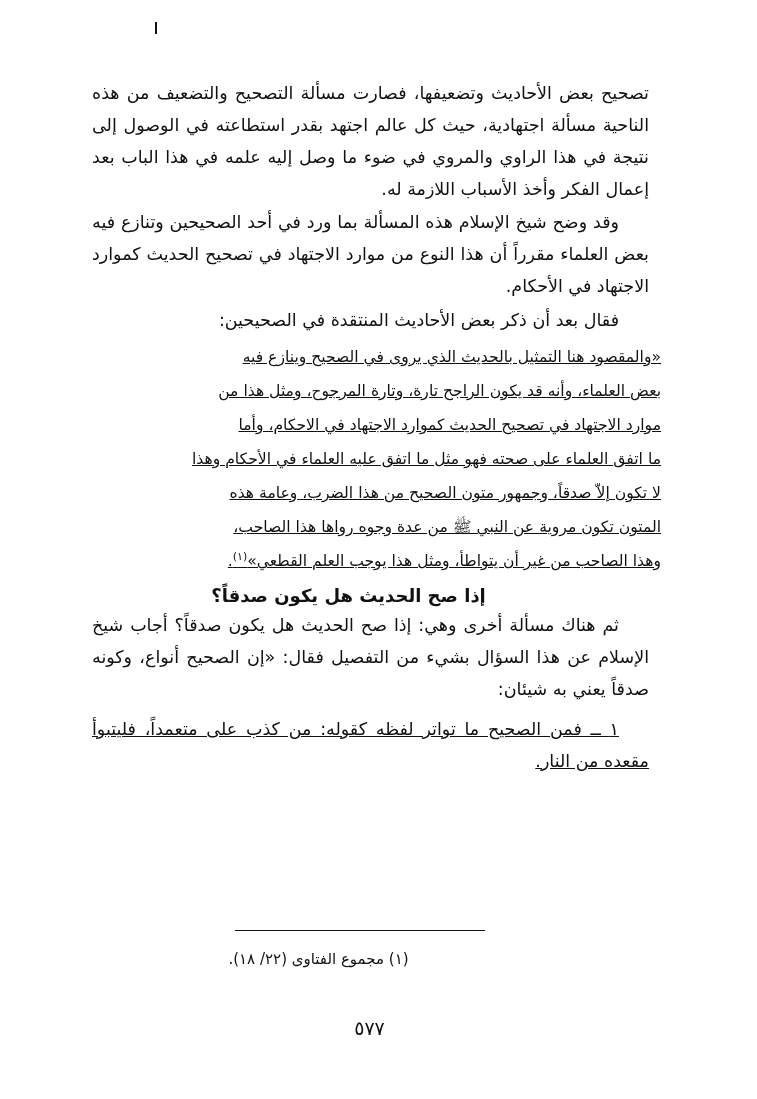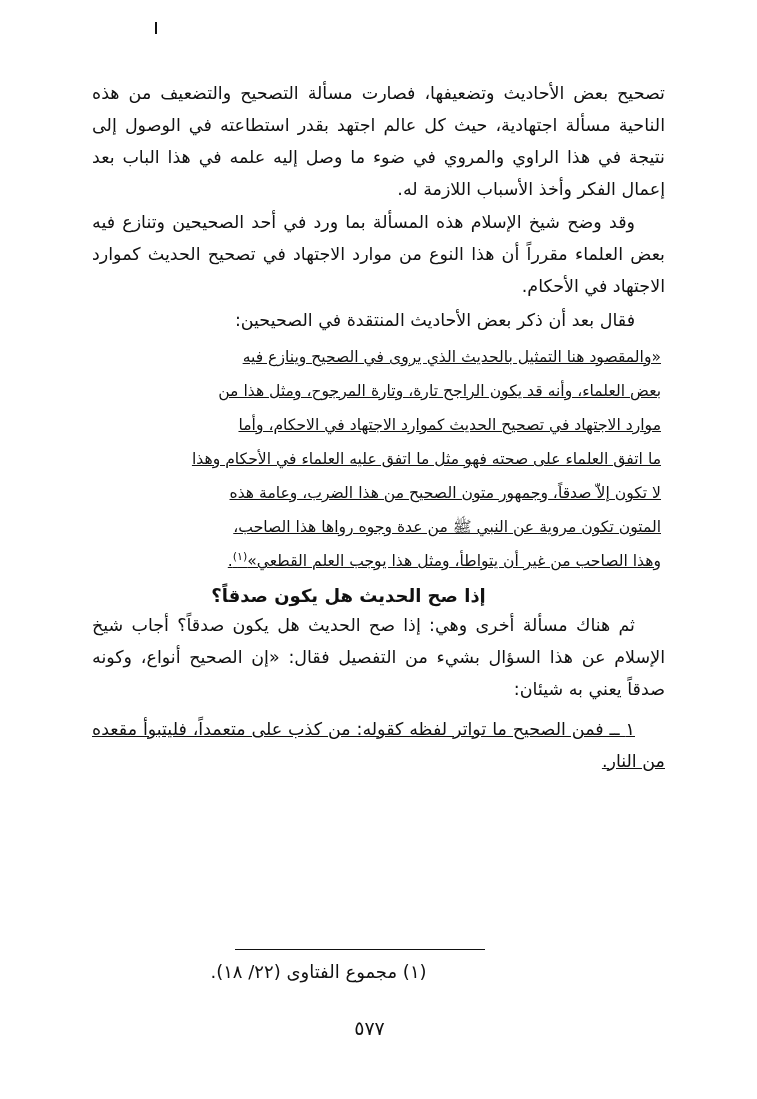--- a/index.html
+++ b/index.html
@@ -27,21 +27,21 @@
   }
   .tick {
     position: absolute;
     top: 22px;
     left: 155px;
     width: 2px;
     height: 12px;
     background: #111;
   }
   p {
-    margin: 0 0 2px 0;
+    margin: 0 16px 2px 0;
     font-size: 17.5px;
     line-height: 1.82;
     text-align: justify;
     text-justify: inter-word;
   }
   .indent {
     text-indent: 30px;
   }
   .quote {
     font-size: 15.6px;
@@ -73,24 +73,24 @@
     direction: rtl;
   }
   .footnote-rule {
     width: 250px;
     height: 1px;
     background: #111;
     margin: 0 0 8px auto;
     margin-right: 180px;
   }
   .footnote {
-    font-size: 18px;
+    font-size: 15px;
     text-align: center;
     line-height: 1.6;
-    margin: 0;
+    margin: 16px;
     padding-right: 120px;
   }
   .page-number {
     position: absolute;
     bottom: 60px;
     left: 0;
     right: 18px;
     text-align: center;
     font-size: 19px;
     letter-spacing: 1px;

